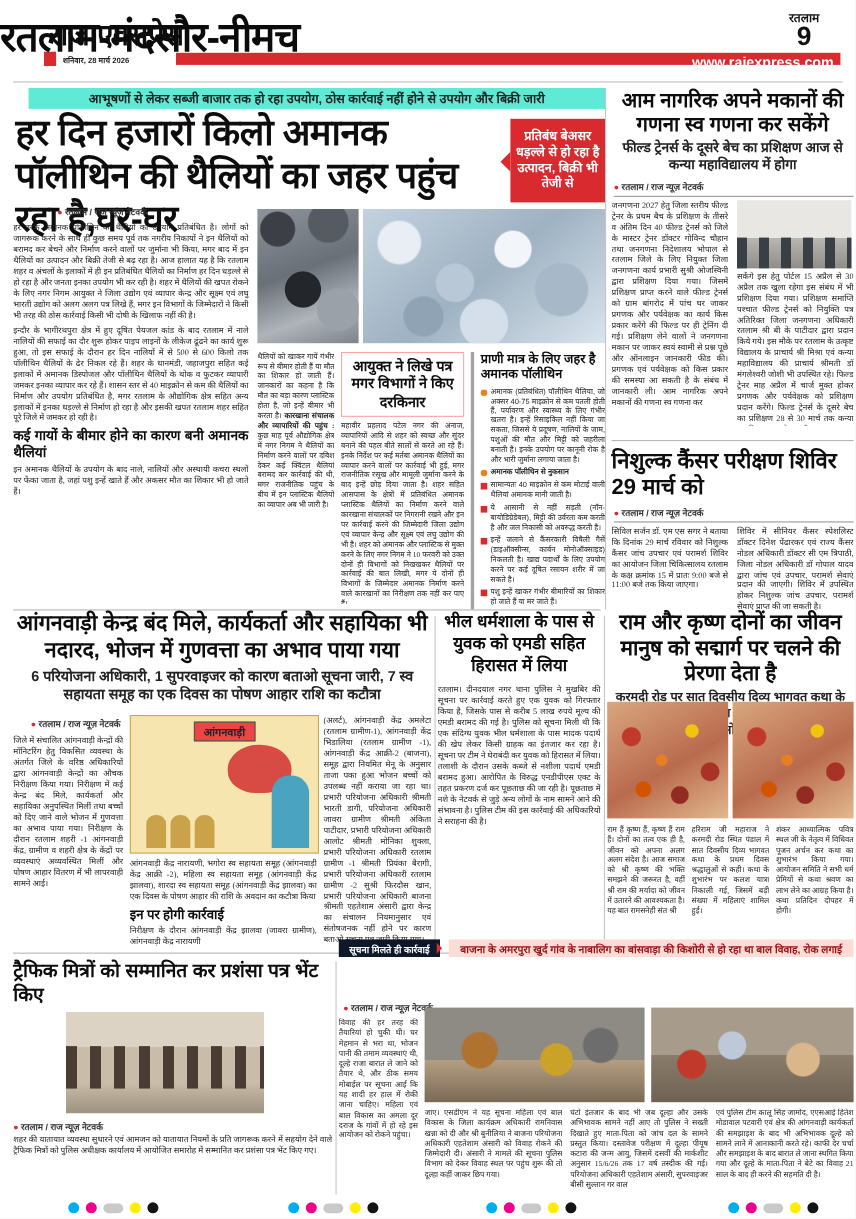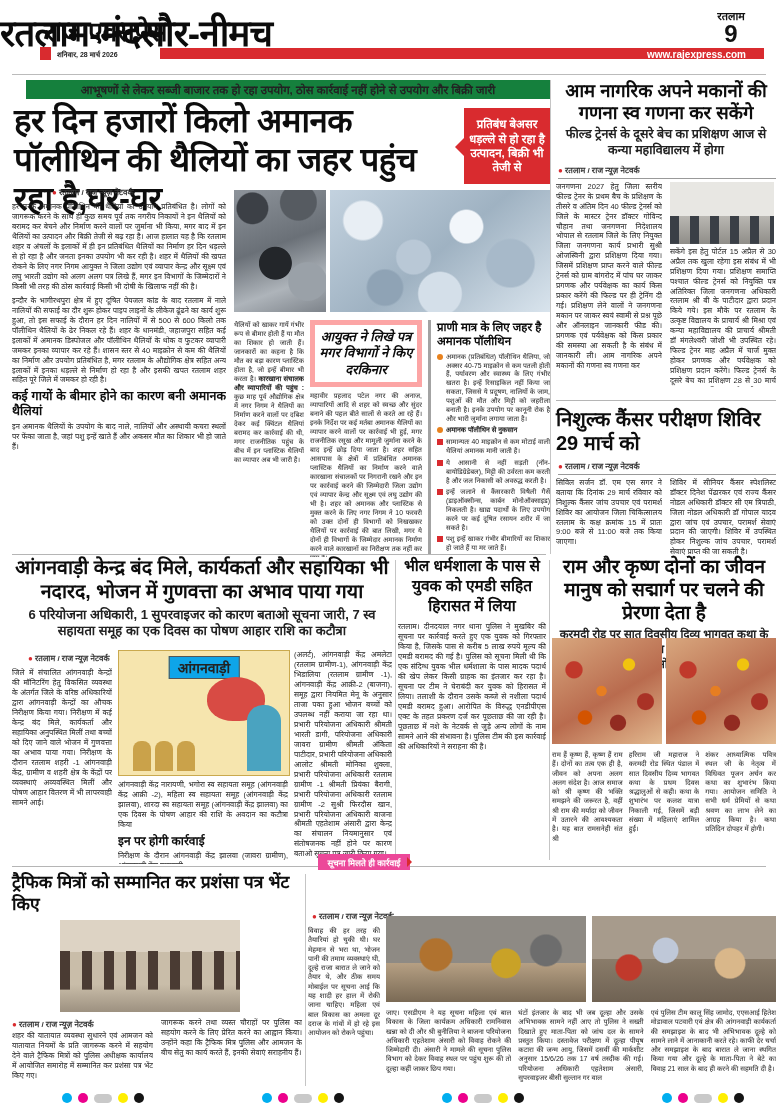--- a/index.html
+++ b/index.html
@@ -7,26 +7,26 @@
         font-family:"Liberation Sans","DejaVu Sans",sans-serif;overflow:hidden;}
   
   .masthead{position:absolute;top:0;left:0;right:0;height:78px;}
   .logo{position:absolute;top:12px;left:44px;font-size:27px;font-weight:bold;color:#0d0d0d;letter-spacing:-.5px;}
   .date-sq{position:absolute;top:47px;left:40px;width:11px;height:13px;background:#d92b2f;}
   .date-txt{position:absolute;top:50px;left:57px;font-size:7px;font-weight:bold;color:#222;}
   .ed-title{position:absolute;top:6px;left:0;right:0;text-align:left;font-size:37px;font-weight:bold;color:#0b0b0b;letter-spacing:-1px;}
   .city{position:absolute;top:8px;right:22px;font-size:11px;font-weight:bold;color:#111;text-align:center;width:50px;}
   .pageno{position:absolute;top:20px;right:22px;font-size:24px;font-weight:bold;color:#111;text-align:center;width:50px;}
   .redbar{position:absolute;top:48px;left:160px;right:14px;height:11px;background:#d92b2f;}
-  .site{position:absolute;top:49px;right:32px;font-size:10px;font-weight:bold;color:#fff;z-index:2;}
+  .site{position:absolute;top:49px;right:20px;font-size:13px;font-weight:bold;color:#fff;z-index:2;}
   .head-rule{position:absolute;top:74px;left:12px;right:12px;border-top:1px solid #bbb;}
   
   .byline{font-size:8px;font-weight:bold;color:#333;white-space:nowrap;}
   .byline .dot{color:#d92b2f;font-size:8px;}
-  .small{font-size:7.5px;line-height:1.33;text-align:justify;color:#1d1d1d;overflow:hidden;}
+  .small{font-size:7.5px;line-height:1.33;text-align:justify;color:#1d1d1d;overflow:hidden;font-family:Liberation Serif, serif;}
   .hl{font-weight:bold;color:#0d0d0d;}
   .photo{background-size:cover;overflow:hidden;}
   .sep-h{position:absolute;border-top:1px solid #b5b5b5;}
   .sep-v{position:absolute;border-left:1px solid #c5c5c5;}
   
   .ph-g1{background:
       radial-gradient(circle at 20% 15%,#3c4046 0 12%,transparent 13%),
       radial-gradient(circle at 70% 10%,#565b61 0 14%,transparent 15%),
       radial-gradient(circle at 45% 60%,#23262a 0 18%,transparent 19%),
       radial-gradient(circle at 80% 75%,#9aa1a8 0 16%,transparent 17%),
@@ -57,39 +57,39 @@
       radial-gradient(circle at 25% 45%,#b0722f 0 10%,transparent 11%),
       radial-gradient(circle at 60% 55%,#c9a227 0 11%,transparent 12%),
       radial-gradient(circle at 80% 40%,#6d6d6d 0 9%,transparent 10%),
       linear-gradient(#8e8a84 0 55%,#b59f83 55%,#7a6a55);}
   .ph-groom{background:
       radial-gradient(circle at 40% 40%,#bfc8d8 0 10%,transparent 11%),
       radial-gradient(circle at 20% 60%,#c0392b 0 8%,transparent 9%),
       radial-gradient(circle at 75% 55%,#d9b78a 0 10%,transparent 11%),
       linear-gradient(#a79b8c 0 50%,#8a7c6a 50%,#6f6253);}
   .cartoon{background:#f6e5ae;position:relative;border:1px solid #caa94e;}
-  .cartoon .board{position:absolute;top:5px;left:50%;transform:translateX(-50%);background:#0ea5e9;border:1px solid #555;
-      font-size:14px;font-weight:bold;color:#222;padding:1px 8px;}
+  .cartoon .board{position:absolute;top:5px;left:50%;transform:translateX(-50%);background:#ef4444;border:1px solid #555;
+      font-size:10px;font-weight:bold;color:#222;padding:1px 8px;}
   .cartoon .sack{position:absolute;top:26px;right:24px;width:58px;height:44px;background:#d84b44;border-radius:50% 50% 45% 45%;}
   .cartoon .lady{position:absolute;bottom:4px;right:8px;width:34px;height:66px;background:#4aa3c0;border-radius:16px 16px 0 0;}
   .cartoon .kid{position:absolute;bottom:4px;width:18px;height:30px;background:#caa24a;border-radius:8px 8px 0 0;}
   
   .lead{position:absolute;top:80px;left:12px;width:538px;height:474px;}
-  .kicker{position:absolute;top:0;left:14px;right:0;background:#15803d;color:#222;font-size:11.5px;font-weight:bold;text-align:center;padding:2px 0;}
+  .kicker{position:absolute;top:0;left:14px;right:0;background:#5eead4;color:#222;font-size:11.5px;font-weight:bold;text-align:center;padding:2px 0;}
   .lead-hl{position:absolute;top:22px;left:2px;width:442px;font-size:33px;line-height:1.18;letter-spacing:-.5px;}
   .flag{position:absolute;top:28px;left:452px;width:86px;height:76px;background:#d92b2f;color:#fff;font-size:11.5px;font-weight:bold;
         text-align:center;display:flex;align-items:center;justify-content:center;line-height:1.25;padding:2px;box-sizing:border-box;}
   .flag:before{content:"";position:absolute;left:-9px;top:30px;border:9px solid transparent;border-right-color:#d92b2f;border-left:0;}
   .lead-by{position:absolute;top:106px;left:40px;}
   .lead-col1{position:absolute;top:122px;left:0;width:214px;height:352px;}
   .lead-ph1{position:absolute;top:110px;left:222px;width:92px;height:122px;}
   .lead-ph2{position:absolute;top:110px;left:318px;width:220px;height:122px;}
   .lead-colA{position:absolute;top:240px;left:222px;width:70px;height:234px;}
   .subart{position:absolute;top:240px;left:298px;width:112px;height:234px;}
-  .subart-hl{font-size:13px;line-height:1.25;text-align:center;border:5px solid #fca5a5;padding:4px 3px;margin-bottom:4px;font-style:italic;}
+  .subart-hl{font-size:13px;line-height:1.25;text-align:center;border:1px solid #fca5a5;padding:4px 3px;margin-bottom:4px;}
   .infobox{position:absolute;top:240px;left:416px;width:122px;height:234px;border-left:3px solid #a3a3a3;padding-left:6px;box-sizing:border-box;}
   .infobox-title{font-size:11.5px;line-height:1.25;margin-bottom:4px;}
   .ib-row{display:flex;gap:3px;margin-bottom:3px;}
   .ib-bullet{flex:0 0 6px;height:6px;background:#e8821e;border-radius:50%;margin-top:1px;}
   .ib-sq{flex:0 0 6px;height:6px;background:#d92b2f;margin-top:1px;}
   .ib-txt{font-size:6.8px;line-height:1.3;text-align:justify;color:#1d1d1d;}
   .col-subhead{font-size:12.5px;font-weight:bold;line-height:1.2;margin:4px 0 3px;color:#0d0d0d;}
   
   .rail{position:absolute;top:80px;left:556px;width:220px;height:474px;}
   .rail-rule{position:absolute;top:80px;left:550px;height:474px;border-left:1px solid #c5c5c5;}
@@ -120,22 +120,22 @@
   .m3-cols{position:absolute;top:194px;left:0;right:0;display:flex;gap:6px;height:114px;}
   .m3-cols .c{flex:1;}
   .band-rule2{position:absolute;top:866px;left:12px;right:12px;border-top:1px solid #b5b5b5;}
   
   .b1{position:absolute;top:872px;left:12px;width:290px;height:218px;}
   .b1-hl{font-size:17.5px;line-height:1.25;text-align:left;}
   .b1-ph{position:absolute;top:48px;left:48px;width:180px;height:92px;}
   .b1-cols{position:absolute;top:146px;left:0;right:0;display:flex;gap:8px;height:72px;}
   .b1-cols .c{flex:1;}
   .b2{position:absolute;top:854px;left:308px;width:468px;height:238px;}
-  .b2-flag{position:absolute;top:0;left:0;width:92px;height:16px;background:#ec4899;color:#fff;font-size:8.5px;font-weight:bold;
-           display:flex;align-items:center;justify-content:center;margin-left:10px;}
+  .b2-flag{position:absolute;top:0;left:0;width:92px;height:16px;background:#0f172a;color:#fff;font-size:8.5px;font-weight:bold;
+           display:flex;align-items:center;justify-content:center;}
   .b2-flag:after{content:"";position:absolute;right:-7px;top:3px;border:5px solid transparent;border-left-color:#d92b2f;}
   .b2-kicker{position:absolute;top:0;left:100px;right:0;height:16px;background:#fbdcd6;color:#9c1116;font-size:9.5px;font-weight:bold;
              display:flex;align-items:center;justify-content:center;}
   .b2-hl{position:absolute;top:20px;left:0;right:0;font-size:24px;line-height:1.1;text-align:center;letter-spacing:-.5px;}
   .b2-by{position:absolute;top:56px;left:4px;}
   .b2-c1{position:absolute;top:72px;left:0;width:72px;height:160px;font-size:7px;}
   .b2-ph1{position:absolute;top:62px;left:78px;width:200px;height:86px;}
   .b2-ph2{position:absolute;top:62px;left:284px;width:184px;height:86px;}
   .b2-cols{position:absolute;top:154px;left:78px;right:0;display:flex;gap:7px;height:78px;}
   .b2-cols .c{flex:1;}
@@ -284,27 +284,27 @@
   <div class="band-rule2"></div>
 
   <div class="b1">
     <div class="b1-hl hl">ट्रैफिक मित्रों को सम्मानित कर प्रशंसा पत्र भेंट किए</div>
     <div class="b1-ph photo ph-cer"></div>
     <div class="b1-cols">
       <div class="c">
         <div class="byline" style="margin-bottom:2px;"><span class="dot">●</span> <span>रतलाम / राज न्यूज़ नेटवर्क</span></div>
         <div class="small" style="height:56px;">शहर की यातायात व्यवस्था सुधारने एवं आमजन को यातायात नियमों के प्रति जागरूक करने में सहयोग देने वाले ट्रैफिक मित्रों को पुलिस अधीक्षक कार्यालय में आयोजित समारोह में सम्मानित कर प्रशंसा पत्र भेंट किए गए।</div>
       </div>
-      <div class="c small">जागरूक करने तथा व्यस्त चौराहों पर पुलिस का सहयोग करने के लिए प्रेरित करने का आह्वान किया। उन्होंने कहा कि ट्रैफिक मित्र पुलिस और आमजन के बीच सेतु का कार्य करते हैं, इनकी सेवाएं सराहनीय हैं।</div>
     </div>
   </div>
 
   <div class="sep-v" style="top:874px;left:305px;height:212px;"></div>
   <div class="b2">
     <div class="b2-flag">सूचना मिलते ही कार्रवाई</div>
+    <div class="b2-kicker">बाजना के अमरपुरा खुर्द गांव के नाबालिग का बांसवाड़ा की किशोरी से हो रहा था बाल विवाह, रोक लगाई</div>
     <div class="b2-by byline"><span class="dot">●</span> <span>रतलाम / राज न्यूज़ नेटवर्क</span></div>
     <div class="b2-c1 small">विवाह की हर तरह की तैयारियां हो चुकी थी। घर मेहमान से भरा था, भोजन पानी की तमाम व्यवस्थाएं थी, दूल्हे राजा बारात ले जाने को तैयार थे, और ठीक समय मोबाईल पर सूचना आई कि यह शादी हर हाल में रोकी जाना चाहिए। महिला एवं बाल विकास का अमला दूर दराज के गांवों में हो रहे इस आयोजन को रोकने पहुंचा।</div>
     <div class="b2-ph1 photo ph-desk"></div>
     <div class="b2-ph2 photo ph-groom"></div>
     <div class="b2-cols">
       <div class="c small" style="font-size:7px;">जाए। एसडीएम ने यह सूचना महिला एवं बाल विकास के जिला कार्यक्रम अधिकारी रामनिवास खन्ना को दी और श्री बुनीलिया ने बाजना परियोजना अधिकारी एहतेशाम अंसारी को विवाह रोकने की जिम्मेदारी दी। अंसारी ने मामले की सूचना पुलिस विभाग को देकर विवाह स्थल पर पहुंच शुरू की तो दूल्हा कहीं जाकर छिप गया।</div>
       <div class="c small" style="font-size:7px;">घंटों इंतजार के बाद भी जब दूल्हा और उसके अभिभावक सामने नहीं आए तो पुलिस ने सख्ती दिखाते हुए माता-पिता को जांच दल के सामने प्रस्तुत किया। दस्तावेज परीक्षण में दूल्हा पीयूष कटारा की जन्म आयु, जिसमें दसवीं की मार्कशीट अनुसार 15/6/26 तक 17 वर्ष तस्दीक की गई। परियोजना अधिकारी एहतेशाम अंसारी, सुपरवाइजर बीसी सुल्तान गर वाल</div>
       <div class="c small" style="font-size:7px;">एवं पुलिस टीम कालू सिंह जामोद, एएसआई हितेश मोडावाल पटवारी एवं क्षेत्र की आंगनवाड़ी कार्यकर्ता की समझाइश के बाद भी अभिभावक दूल्हे को सामने लाने में आनाकानी करते रहे। काफी देर चर्चा और समझाइश के बाद बारात ले जाना स्थगित किया गया और दूल्हे के माता-पिता ने बेटे का विवाह 21 साल के बाद ही करने की सहमति दी है।</div>
     </div>
   </div>

